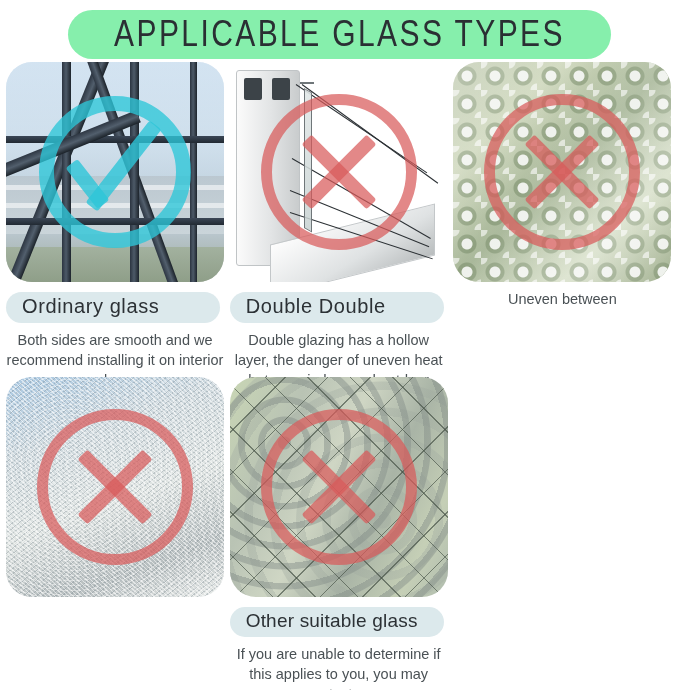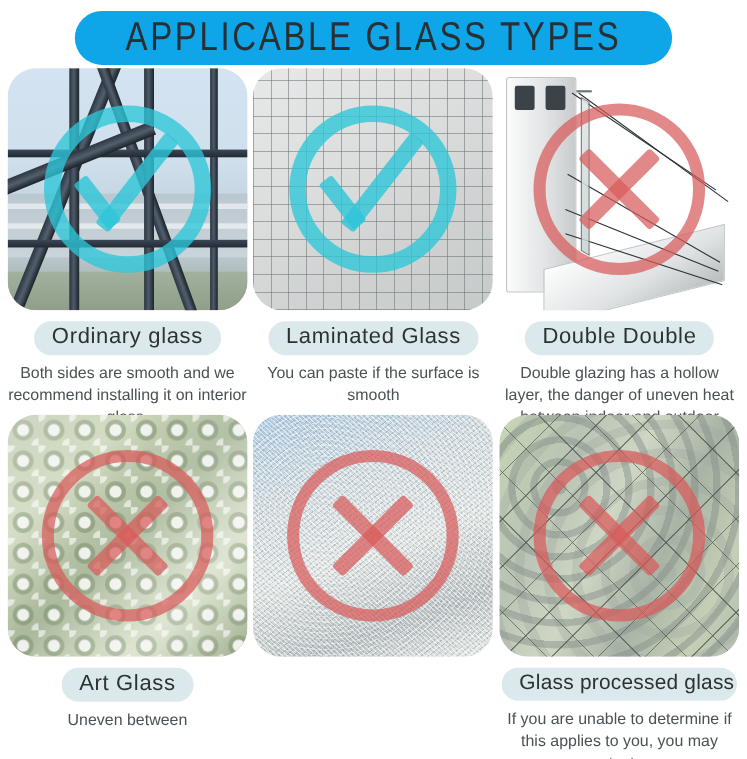--- a/index.html
+++ b/index.html
@@ -16,21 +16,21 @@
   
   .header-wrap {
     width: 679px;
     height: 62px;
     display: flex;
     align-items: center;
     justify-content: center;
     padding-top: 6px;
   }
   .header-pill {
-    background: #0ea5e9;
+    background: #86efac;
     border-radius: 32px;
     padding: 7px 46px 9px 46px;
     display: inline-block;
   }
   .header-title {
     font-family: "Liberation Sans", sans-serif;
     font-size: 30px;
     font-weight: 300;
     letter-spacing: 2.4px;
     color: #2a2f33;
@@ -45,21 +45,20 @@
   .grid {
     display: grid;
     grid-template-columns: repeat(3, 1fr);
     grid-template-rows: 315px 315px;
     width: 679px;
     padding: 0 4px;
   }
   .cell {
     display: flex;
     flex-direction: column;
-    align-items: center;
     padding: 0 2px;
   }
 
   
   .thumb {
     width: 218px;
     height: 220px;
     border-radius: 26px;
     overflow: hidden;
     position: relative;
@@ -266,34 +265,20 @@
         <div class="tick-a"></div>
         <div class="tick-b"></div>
       </div>
     </div>
     <div class="label-pill">
       <span class="label-text">Ordinary glass</span>
     </div>
     <div class="desc">Both sides are smooth and we recommend installing it on interior glass.</div>
   </div>
 
-  <div class="cell">
-    <div class="thumb">
-      <div class="thumb-art bg-laminated"></div>
-      <div class="stamp c-check">
-        <div class="stamp-circle"></div>
-        <div class="tick-a"></div>
-        <div class="tick-b"></div>
-      </div>
-    </div>
-    <div class="label-pill">
-      <span class="label-text">Laminated Glass</span>
-    </div>
-    <div class="desc">You can paste if the surface is smooth</div>
-  </div>
 
   <div class="cell">
     <div class="thumb">
       <div class="thumb-art bg-dbl">
         <div class="dg-frame"></div>
         <div class="dg-hole" style="left:14px;top:16px;width:18px;height:22px;"></div>
         <div class="dg-hole" style="left:42px;top:16px;width:18px;height:22px;"></div>
         <div class="dg-sill"></div>
         <div class="dg-pane" style="left:70px;top:20px;width:14px;height:0;"></div>
         <div class="dg-line" style="left:66px;top:22px;width:158px;transform:rotate(34deg);"></div>
@@ -318,23 +303,20 @@
   <div class="cell">
     <div class="thumb">
       <div class="thumb-art bg-art"></div>
       <div class="art-sheen"></div>
       <div class="stamp c-cross">
         <div class="stamp-circle"></div>
         <div class="x-a"></div>
         <div class="x-b"></div>
       </div>
     </div>
-    <div class="label-pill">
-      <span class="label-text">Art Glass</span>
-    </div>
     <div class="desc">Uneven between</div>
   </div>
 
   <div class="cell">
     <div class="thumb">
       <div class="thumb-art bg-frost"></div>
       <div class="stamp c-cross">
         <div class="stamp-circle"></div>
         <div class="x-a"></div>
         <div class="x-b"></div>
@@ -345,18 +327,18 @@
   <div class="cell">
     <div class="thumb">
       <div class="thumb-art bg-other"></div>
       <div class="stamp c-cross">
         <div class="stamp-circle"></div>
         <div class="x-a"></div>
         <div class="x-b"></div>
       </div>
     </div>
     <div class="label-pill tight">
-      <span class="label-text">Glass processed glass</span>
+      <span class="label-text">Other suitable glass</span>
     </div>
     <div class="desc">If you are unable to determine if this applies to you, you may contact us</div>
   </div>
 
 </div>
 
 </body></html>

